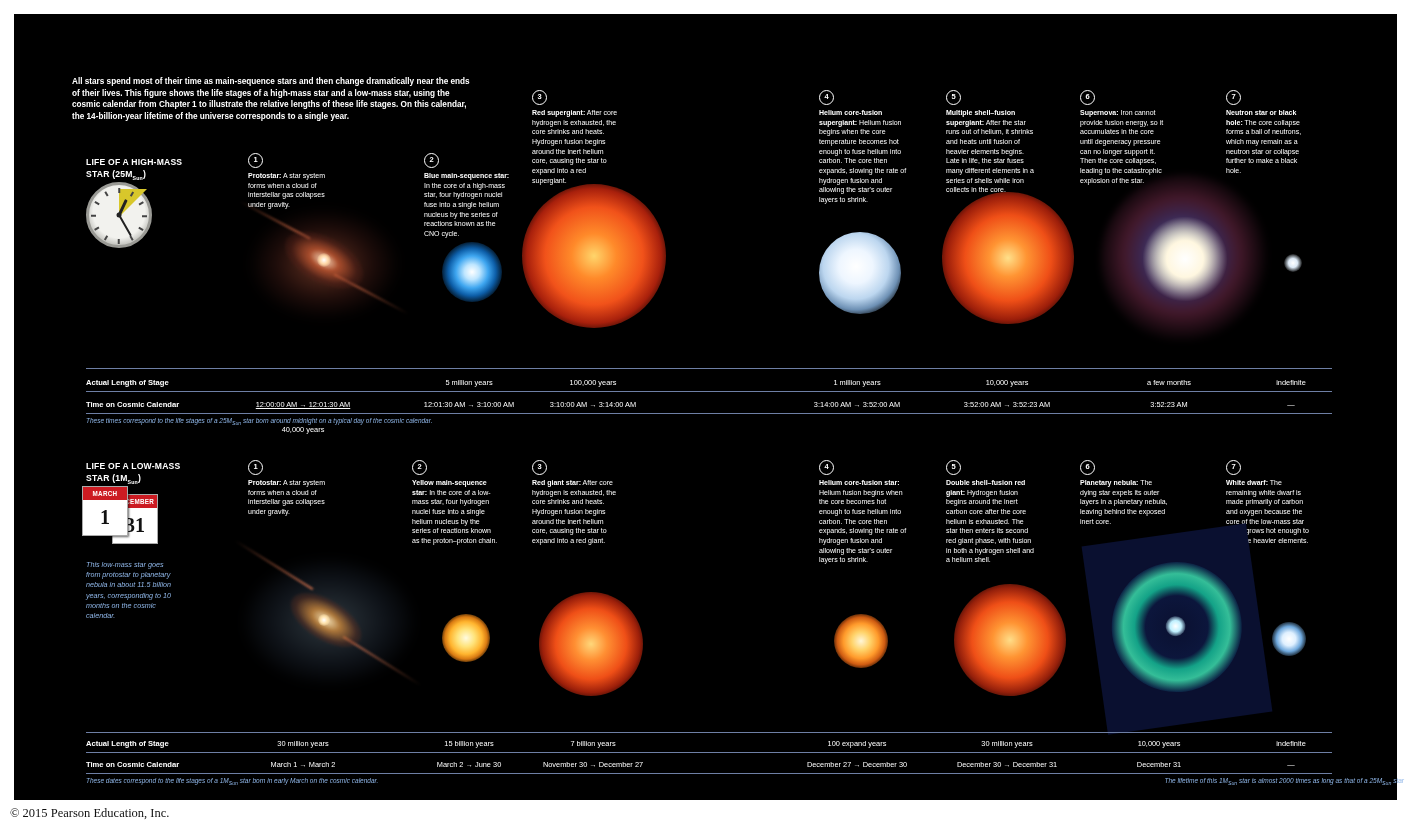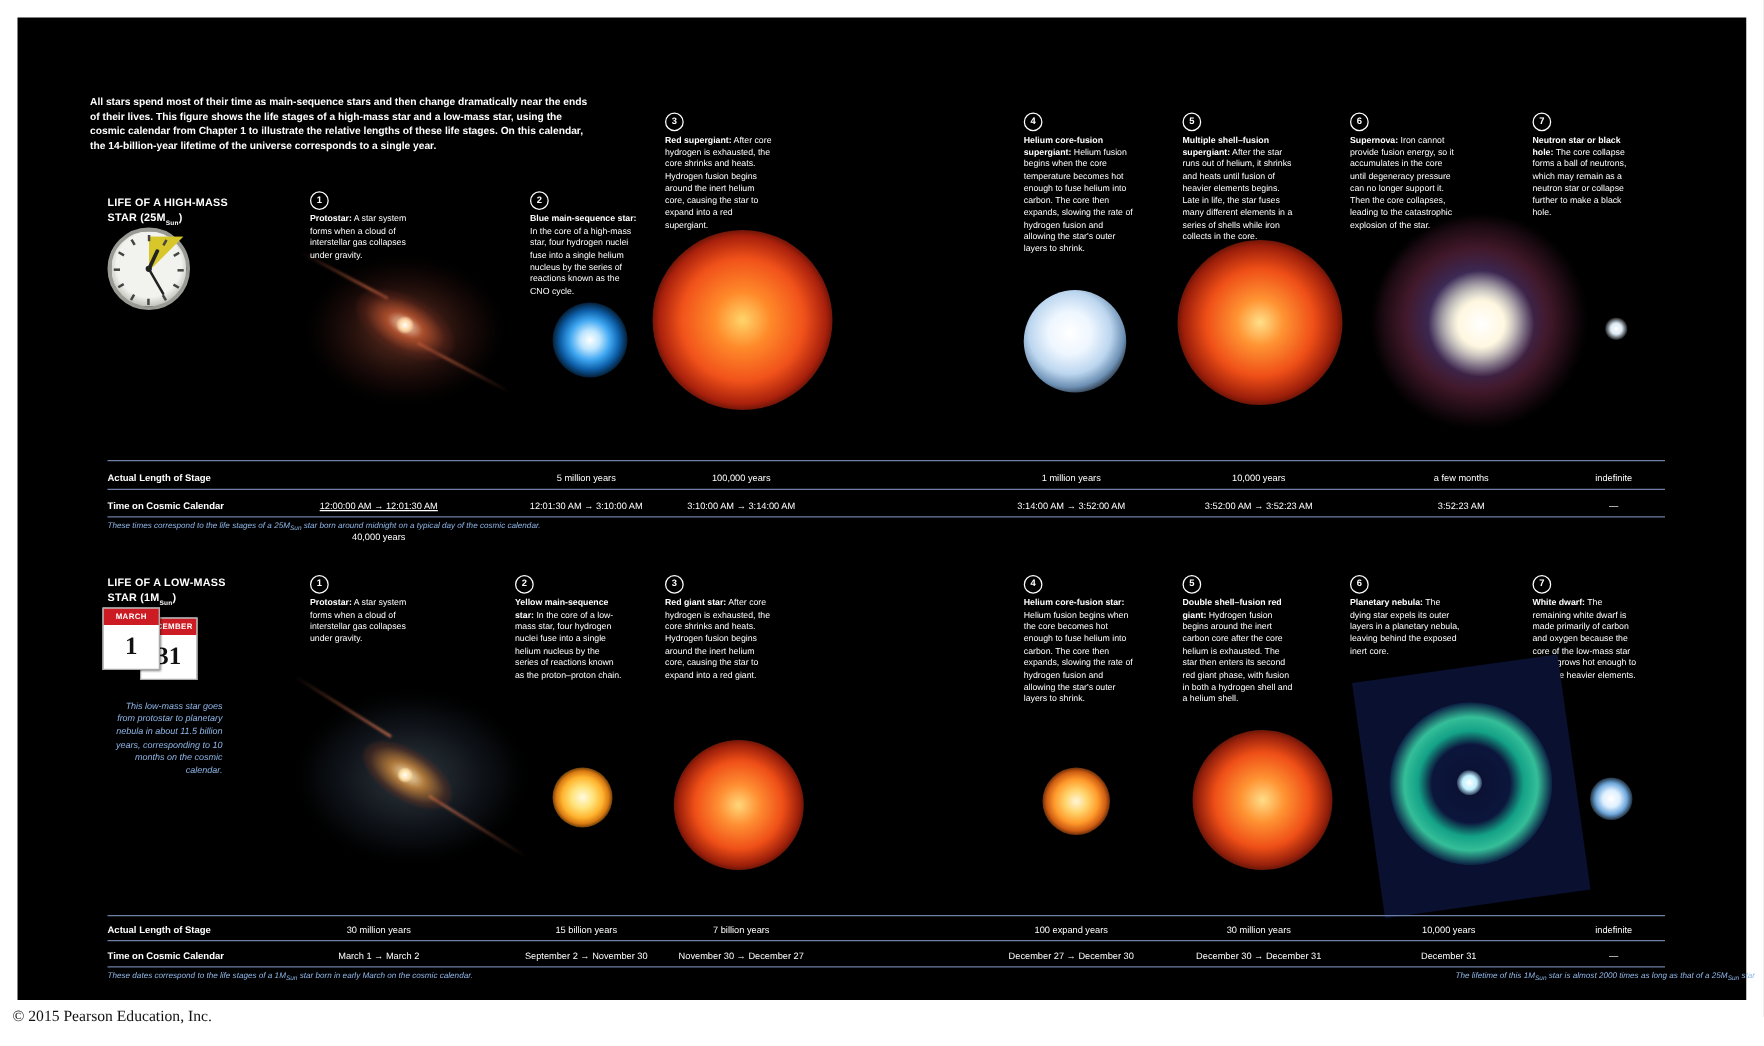--- a/index.html
+++ b/index.html
@@ -164,21 +164,21 @@
   <div class="cell" style="left:390px;top:386px;width:130px;">12:01:30 AM → 3:10:00 AM</div>
   <div class="cell" style="left:514px;top:386px;width:130px;">3:10:00 AM → 3:14:00 AM</div>
   <div class="cell" style="left:778px;top:386px;width:130px;">3:14:00 AM → 3:52:00 AM</div>
   <div class="cell" style="left:928px;top:386px;width:130px;">3:52:00 AM → 3:52:23 AM</div>
   <div class="cell" style="left:1100px;top:386px;width:110px;">3:52:23 AM</div>
   <div class="cell" style="left:1222px;top:386px;width:110px;">—</div>
   <div class="rowline" style="left:72px;top:399px;width:1246px;"></div>
   <div class="footnote" style="left:72px;top:403px;width:520px;">These times correspond to the life stages of a 25M<span class="sub">Sun</span> star born around midnight on a typical day of the cosmic calendar.</div>
 
   <div class="sec-title" style="left:72px;top:447px;width:130px;">LIFE OF A LOW-MASS<br>STAR (1M<span class="sub">Sun</span>)</div>
-  <div class="sec-note" style="left:72px;top:546px;text-align:right;">This low-mass star goes from protostar to planetary nebula in about 11.5 billion years, corresponding to 10 months on the cosmic calendar.</div>
+  <div class="sec-note" style="left:72px;top:546px;">This low-mass star goes from protostar to planetary nebula in about 11.5 billion years, corresponding to 10 months on the cosmic calendar.</div>
 
   <div class="calwrap">
     <div class="cal b">
       <div class="top">DECEMBER</div>
       <div class="day">31</div>
     </div>
     <div class="cal a">
       <div class="top">MARCH</div>
       <div class="day">1</div>
     </div>
@@ -253,21 +253,21 @@
   <div class="cell" style="left:400px;top:725px;width:110px;">15 billion years</div>
   <div class="cell" style="left:524px;top:725px;width:110px;">7 billion years</div>
   <div class="cell" style="left:788px;top:725px;width:110px;">100 expand years</div>
   <div class="cell" style="left:938px;top:725px;width:110px;">30 million years</div>
   <div class="cell" style="left:1090px;top:725px;width:110px;">10,000 years</div>
   <div class="cell" style="left:1222px;top:725px;width:110px;">indefinite</div>
 
   <div class="rowline" style="left:72px;top:738px;width:1246px;"></div>
   <div class="rowlabel" style="left:72px;top:746px;">Time on Cosmic Calendar</div>
   <div class="cell" style="left:224px;top:746px;width:130px;">March 1 → March 2</div>
-  <div class="cell" style="left:390px;top:746px;width:130px;">September 2 → November 30</div>
+  <div class="cell" style="left:390px;top:746px;width:130px;">March 2 → June 30</div>
   <div class="cell" style="left:514px;top:746px;width:130px;">November 30 → December 27</div>
   <div class="cell" style="left:778px;top:746px;width:130px;">December 27 → December 30</div>
   <div class="cell" style="left:928px;top:746px;width:130px;">December 30 → December 31</div>
   <div class="cell" style="left:1090px;top:746px;width:110px;">December 31</div>
   <div class="cell" style="left:1222px;top:746px;width:110px;">—</div>
   <div class="rowline" style="left:72px;top:759px;width:1246px;"></div>
   <div class="footnote" style="left:72px;top:763px;width:520px;">These dates correspond to the life stages of a 1M<span class="sub">Sun</span> star born in early March on the cosmic calendar.</div>
   <div class="footnote" style="left:1090px;top:763px;width:300px;text-align:right;">The lifetime of this 1M<span class="sub">Sun</span> star is almost 2000 times as long as that of a 25M<span class="sub">Sun</span> star</div>
 
 </div>

